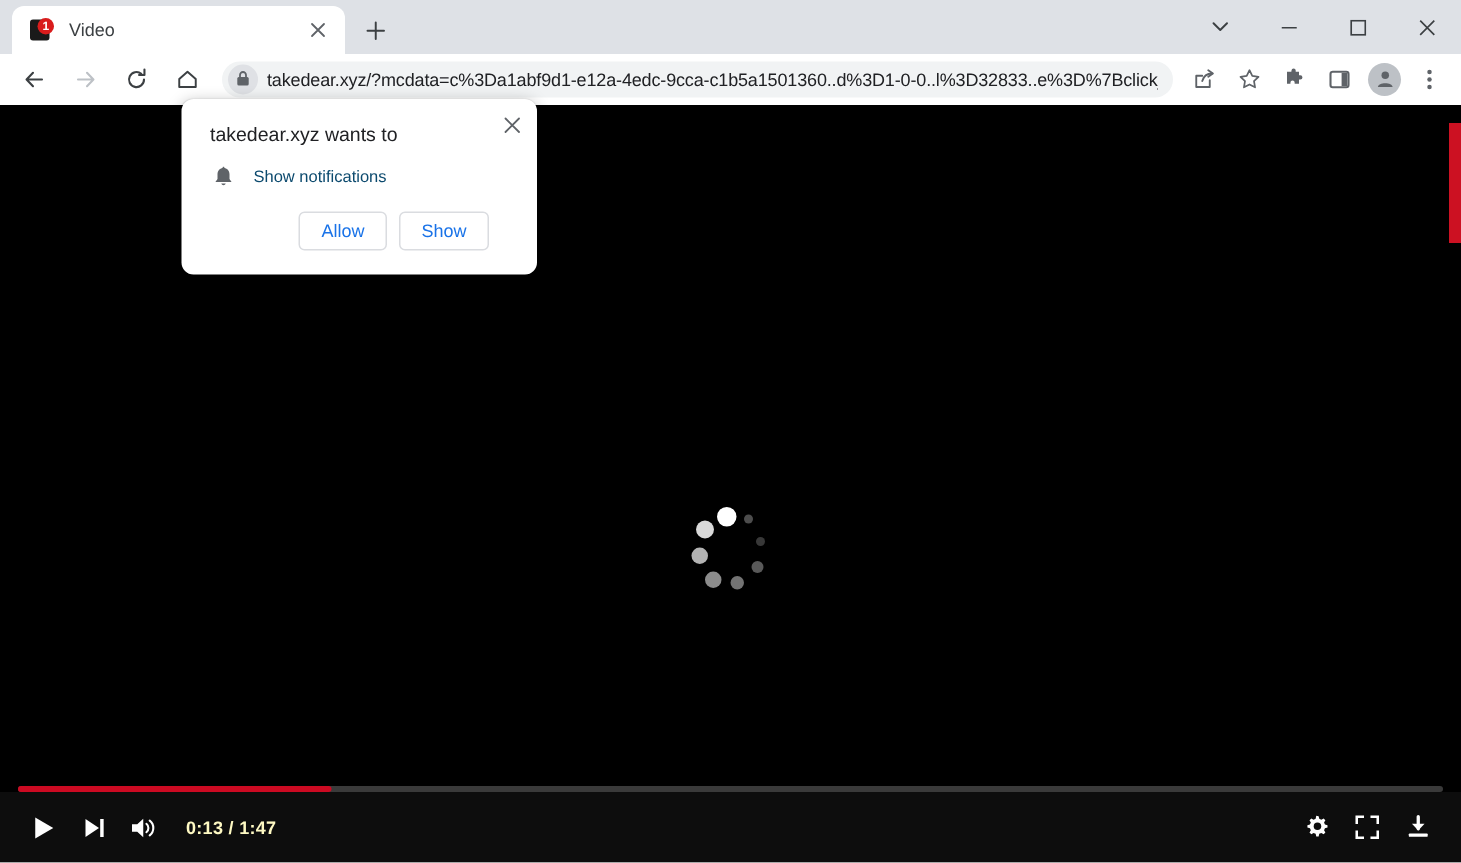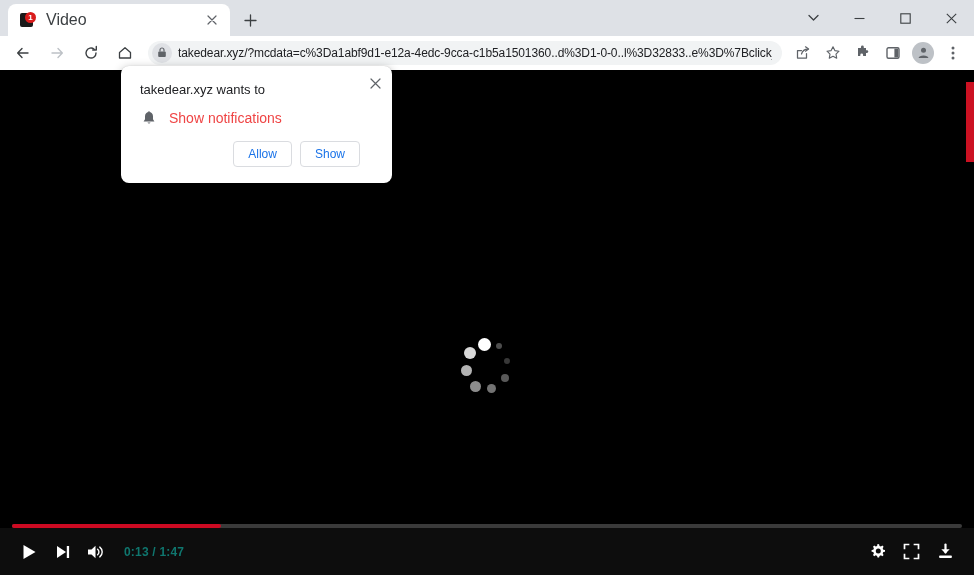--- a/index.html
+++ b/index.html
@@ -75,21 +75,21 @@
     width: 11px; height: 11px;
     line-height: 11px;
     text-align: center;
     color: #ffffff;
     font-size: 8px;
     font-weight: bold;
     font-family: "Liberation Sans", sans-serif;
   }
   .tab-title {
     flex: 1 1 auto;
-    font-size: 16px;
+    font-size: 12px;
     color: #3c4043;
     white-space: nowrap;
     overflow: hidden;
     text-overflow: ellipsis;
     font-family: "Liberation Sans", sans-serif;
   }
   .tab-close {
     width: 20px; height: 20px;
     flex: 0 0 auto;
     display: flex;
@@ -260,36 +260,36 @@
   .pc-btn {
     width: 34px;
     height: 34px;
     display: flex;
     align-items: center;
     justify-content: center;
     flex: 0 0 auto;
     cursor: default;
   }
   .time-label {
-    color: #0f766e;
+    color: #fef9c3;
     font-size: 12px;
     font-weight: bold;
     margin-left: 10px;
     font-family: "Liberation Sans", sans-serif;
     letter-spacing: 0.2px;
     white-space: nowrap;
   }
   .pc-spacer { flex: 1 1 auto; }
 
   
   .perm-dialog {
     position: absolute;
     left: 121px;
     top: 66px;
-    width: 271px;
+    width: 237px;
     background: #ffffff;
     border-radius: 8px;
     box-shadow: 0 2px 10px rgba(0,0,0,0.28), 0 0 1px rgba(0,0,0,0.2);
     z-index: 50;
     padding: 0;
     box-sizing: border-box;
   }
   .perm-close {
     position: absolute;
     right: 6px;
@@ -316,22 +316,22 @@
   .perm-bell {
     width: 18px;
     height: 18px;
     flex: 0 0 auto;
     display: flex;
     align-items: center;
     justify-content: center;
     margin-right: 11px;
   }
   .perm-row-label {
-    font-size: 14px;
-    color: #ef4444;
+    font-size: 11px;
+    color: #0c4a6e;
     font-family: "Liberation Sans", sans-serif;
   }
   .perm-actions {
     display: flex;
     justify-content: flex-end;
     padding: 14px 32px 16px 16px;
     gap: 8px;
   }
   .perm-btn {
     min-width: 56px;

